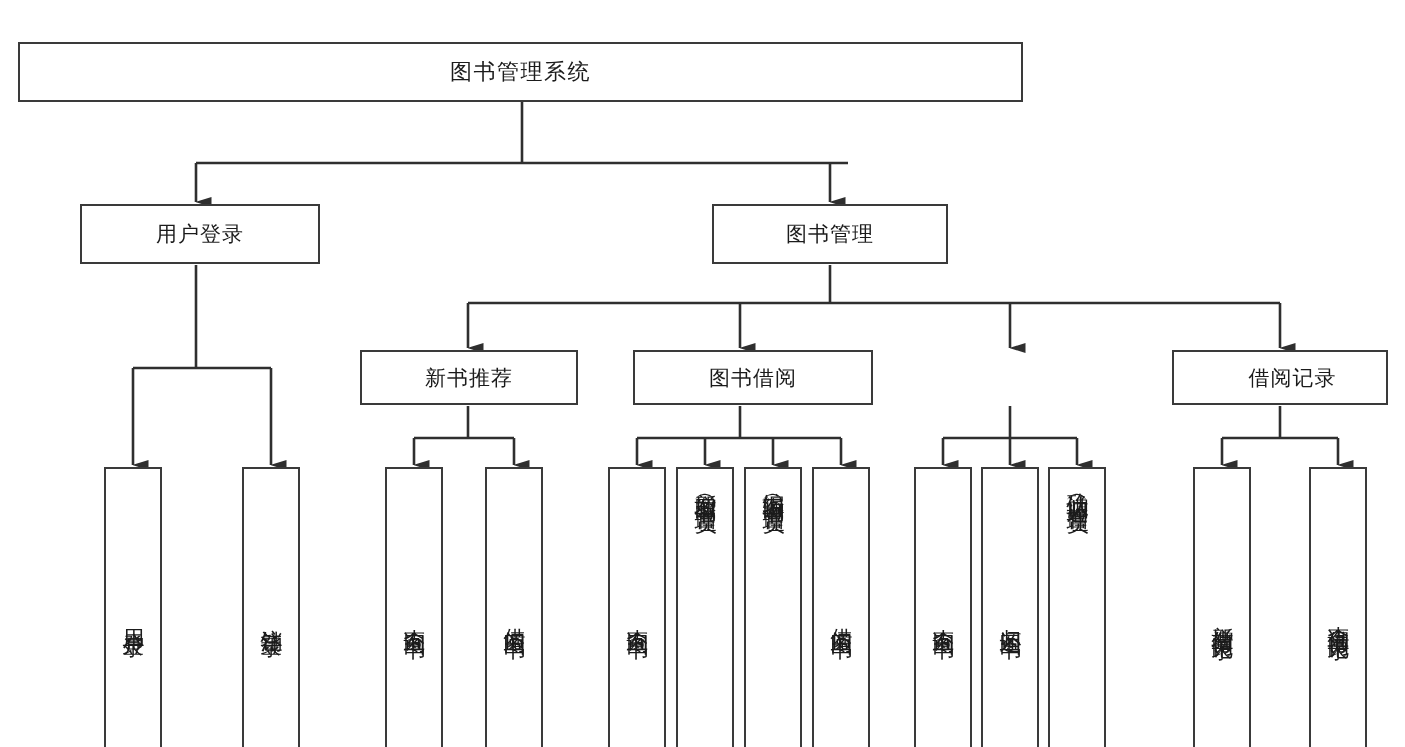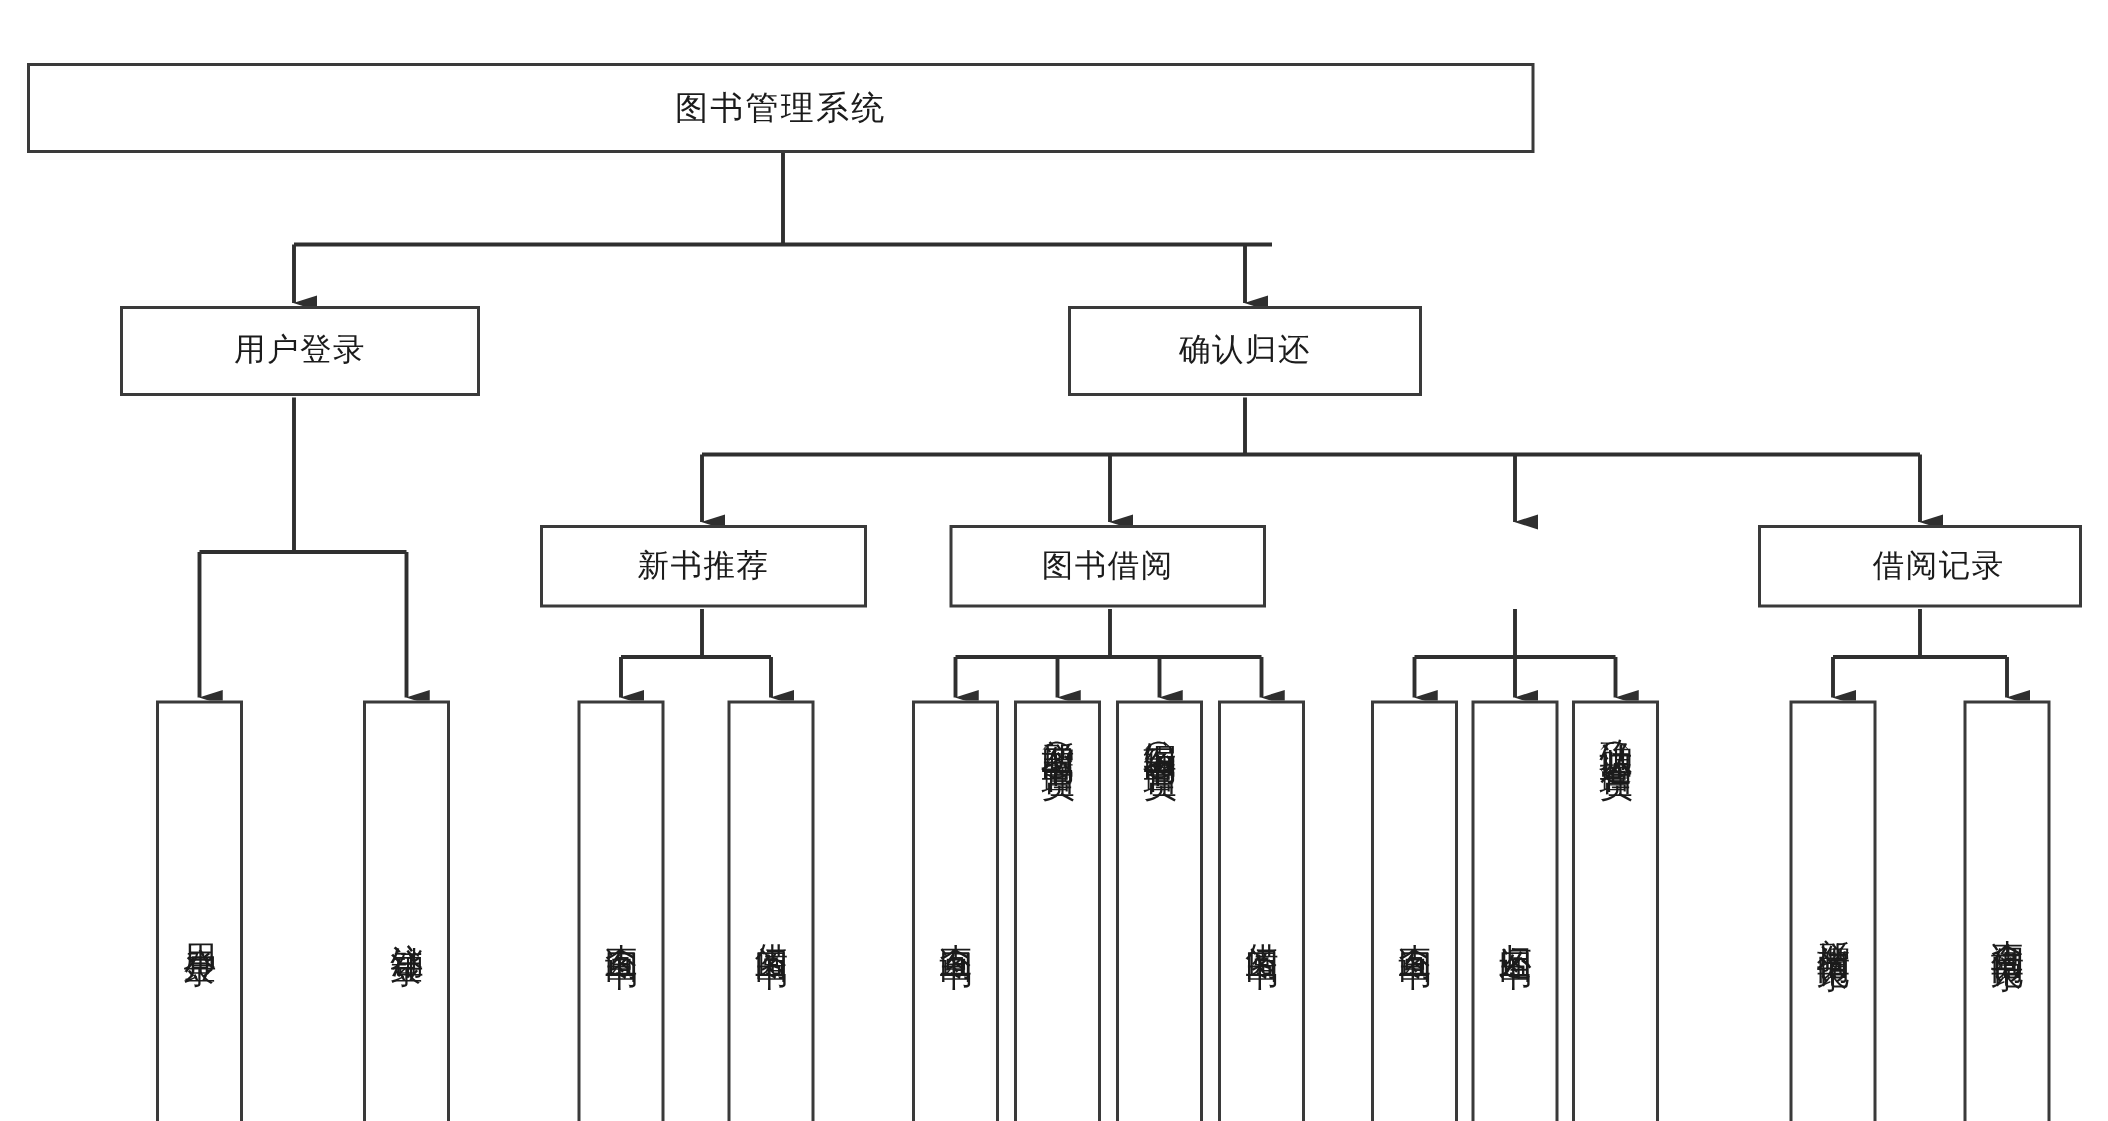--- a/index.html
+++ b/index.html
@@ -124,28 +124,28 @@
 
   <div class="node h root" style="left:18px;top:10px;width:1005px;height:60px;">
     <span class="label">图书管理系统</span>
   </div>
 
   <div class="node h" style="left:80px;top:172px;width:240px;height:60px;">
     <span class="label">用户登录</span>
   </div>
 
   <div class="node h" style="left:712px;top:172px;width:236px;height:60px;">
-    <span class="label">确认归还</span>
+    <span class="label">图书管理</span>
   </div>
 
   <div class="node h" style="left:360px;top:318px;width:218px;height:55px;">
     <span class="label">新书推荐</span>
   </div>
 
-  <div class="node h" style="left:633px;top:318px;width:211px;height:55px;">
+  <div class="node h" style="left:633px;top:318px;width:240px;height:55px;">
     <span class="label">图书借阅</span>
   </div>
 
 
   <div class="node h" style="left:1172px;top:318px;width:216px;height:55px;padding-left:25px;">
     <span class="label">借阅记录</span>
   </div>
 
   <div class="node v mid" style="left:104px;top:435px;width:58px;height:300px;">
     <span class="label">用户登录</span>

